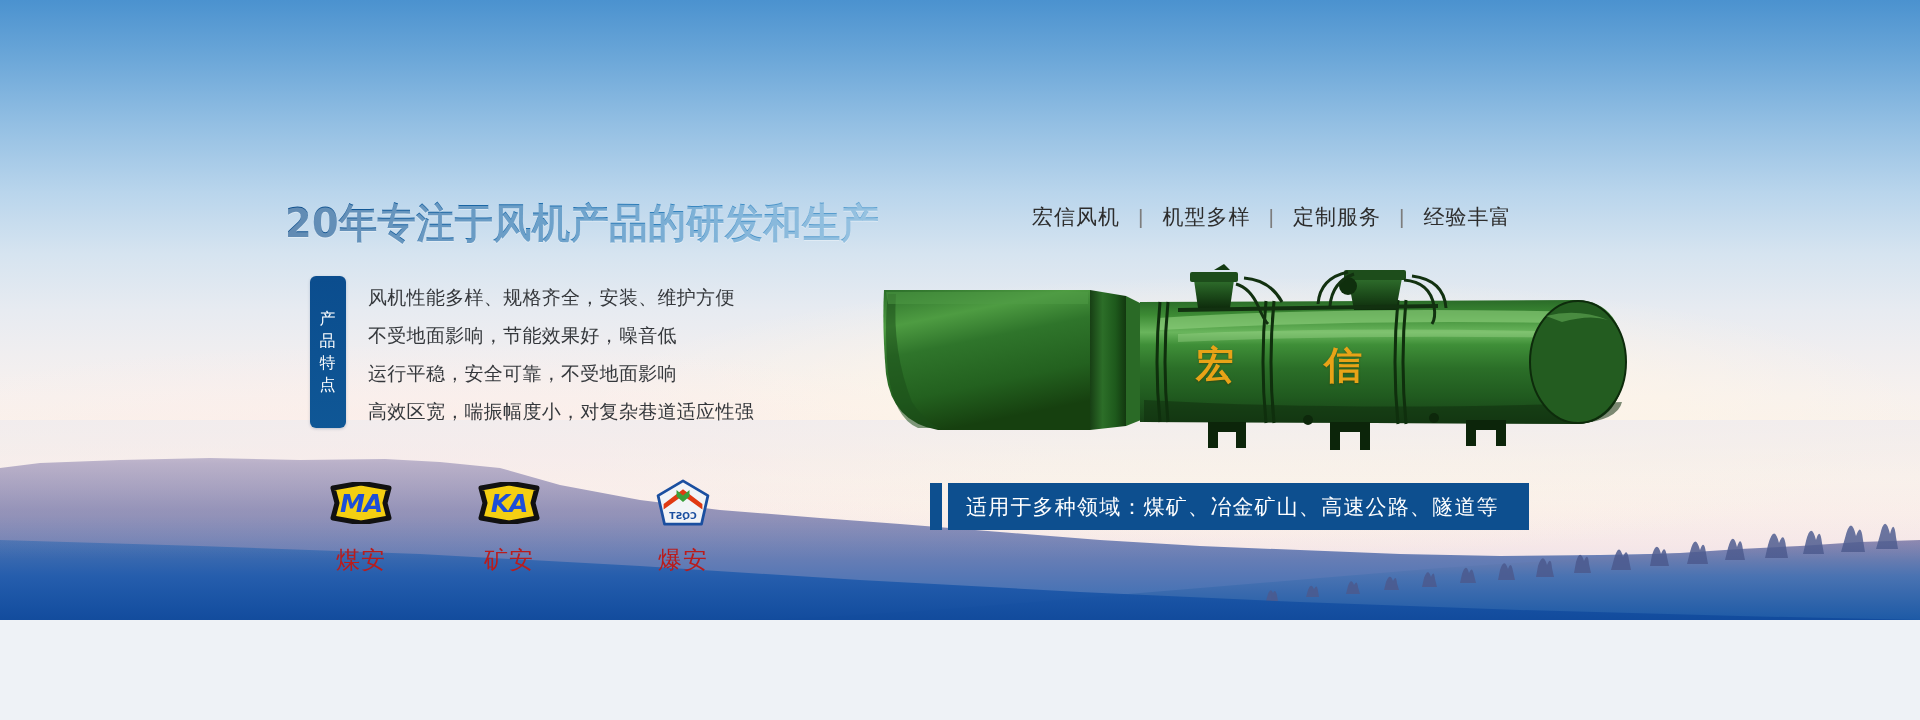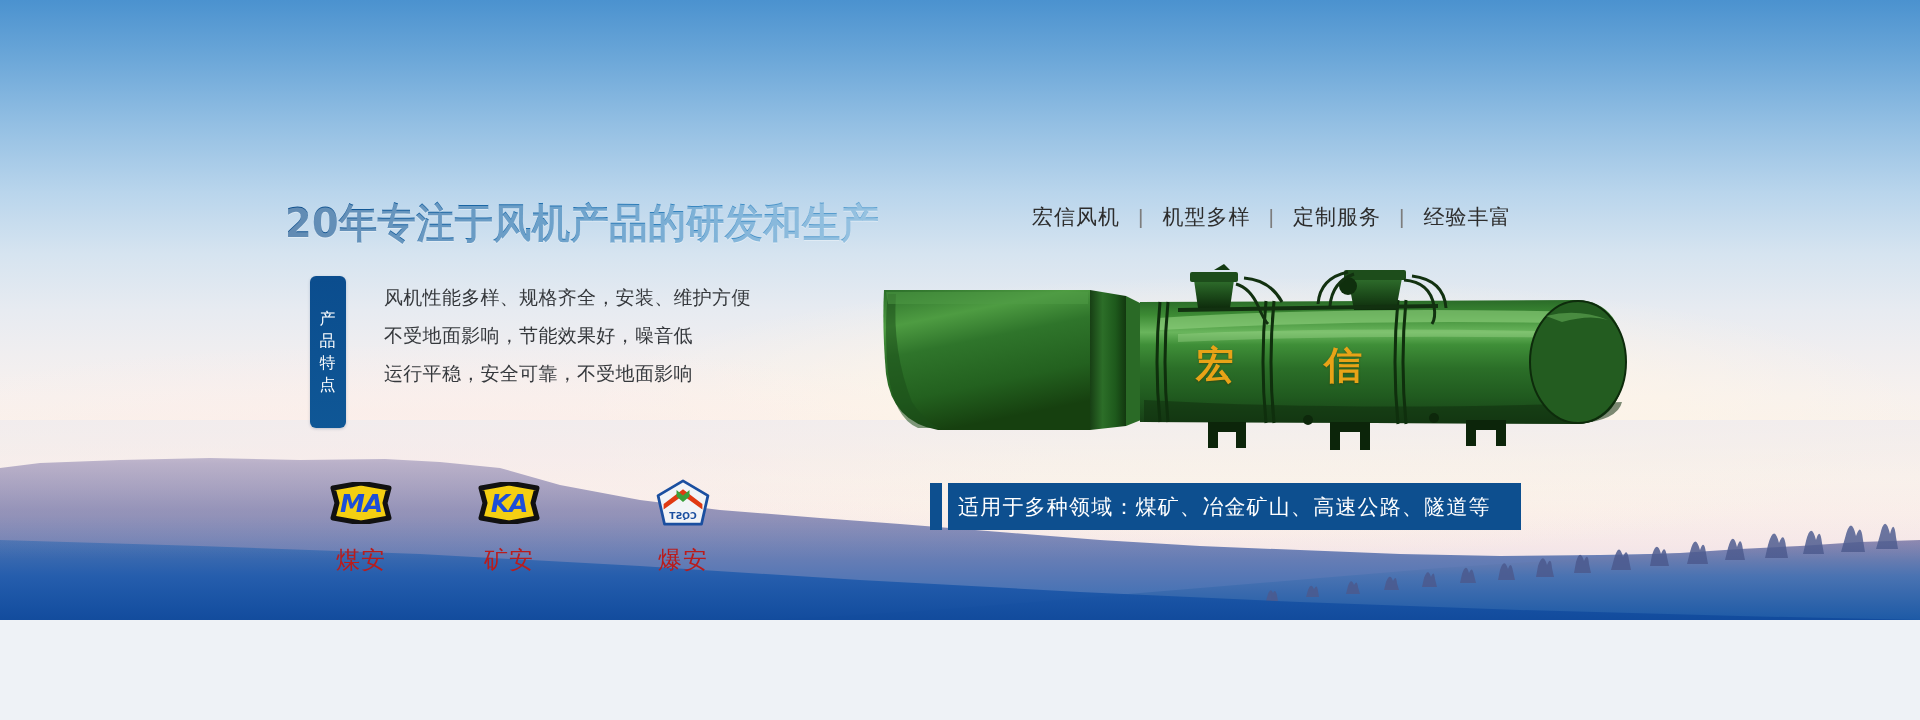--- a/index.html
+++ b/index.html
@@ -93,21 +93,21 @@
     width:36px; height:152px;
     background:linear-gradient(to bottom,#0b4d8e,#0f5796);
     border-radius:6px;
     color:#fff; font-size:16px; line-height:1.38;
     display:flex; flex-direction:column; align-items:center; justify-content:center;
     letter-spacing:1px;
     box-shadow:0 1px 3px rgba(0,40,90,.22);
   }
 
   
-  .feat-list { position:absolute; left:368px; top:279px;margin-left:16px; }
+  .feat-list { position:absolute; left:368px; top:279px; }
   .feat-list li {
     list-style:none;
     font-size:19px;
     color:#35383c;
     line-height:38px;
     white-space:nowrap;
     letter-spacing:.3px;
   }
 
   
@@ -139,21 +139,21 @@
   
   .appbar {
     position:absolute; left:930px; top:483px;
     height:47px; display:flex; align-items:stretch;
   }
   .appbar .tick { width:12px; background:#0d4f8f; }
   .appbar .bar {
     margin-left:6px;
     background:#0d4f8f;
     display:flex; align-items:center;
-    padding:0 30px 0 10px;
+    padding:0 30px 0 18px;
     color:#fff; font-size:21px; letter-spacing:1.2px;
     white-space:nowrap;
   }
 
   
   .product { position:absolute; left:878px; top:262px; width:770px; height:200px; }
   .product svg { display:block; width:770px; height:200px; }
   .prod-text {
     position:absolute; top:78px; left:0; width:770px;
     pointer-events:none;
@@ -255,20 +255,21 @@
       <span>产</span>
       <span>品</span>
       <span>特</span>
       <span>点</span>
     </div>
 
     <ul class="feat-list">
       <li>风机性能多样、规格齐全，安装、维护方便</li>
       <li>不受地面影响，节能效果好，噪音低</li>
       <li>运行平稳，安全可靠，不受地面影响</li>
+      <li>高效区宽，喘振幅度小，对复杂巷道适应性强</li>
     </ul>
 
     <div class="certs">
 
       <div class="cert">
         <div class="mark">
           <div class="hexmark">
             <svg viewBox="0 0 62 42">
               <path d="M3,6 L31,1 L59,6 L55,21 L59,36 L31,41 L3,36 L7,21 Z" fill="#f4cf12" stroke="#111" stroke-width="5" stroke-linejoin="round"></path>
             </svg>

